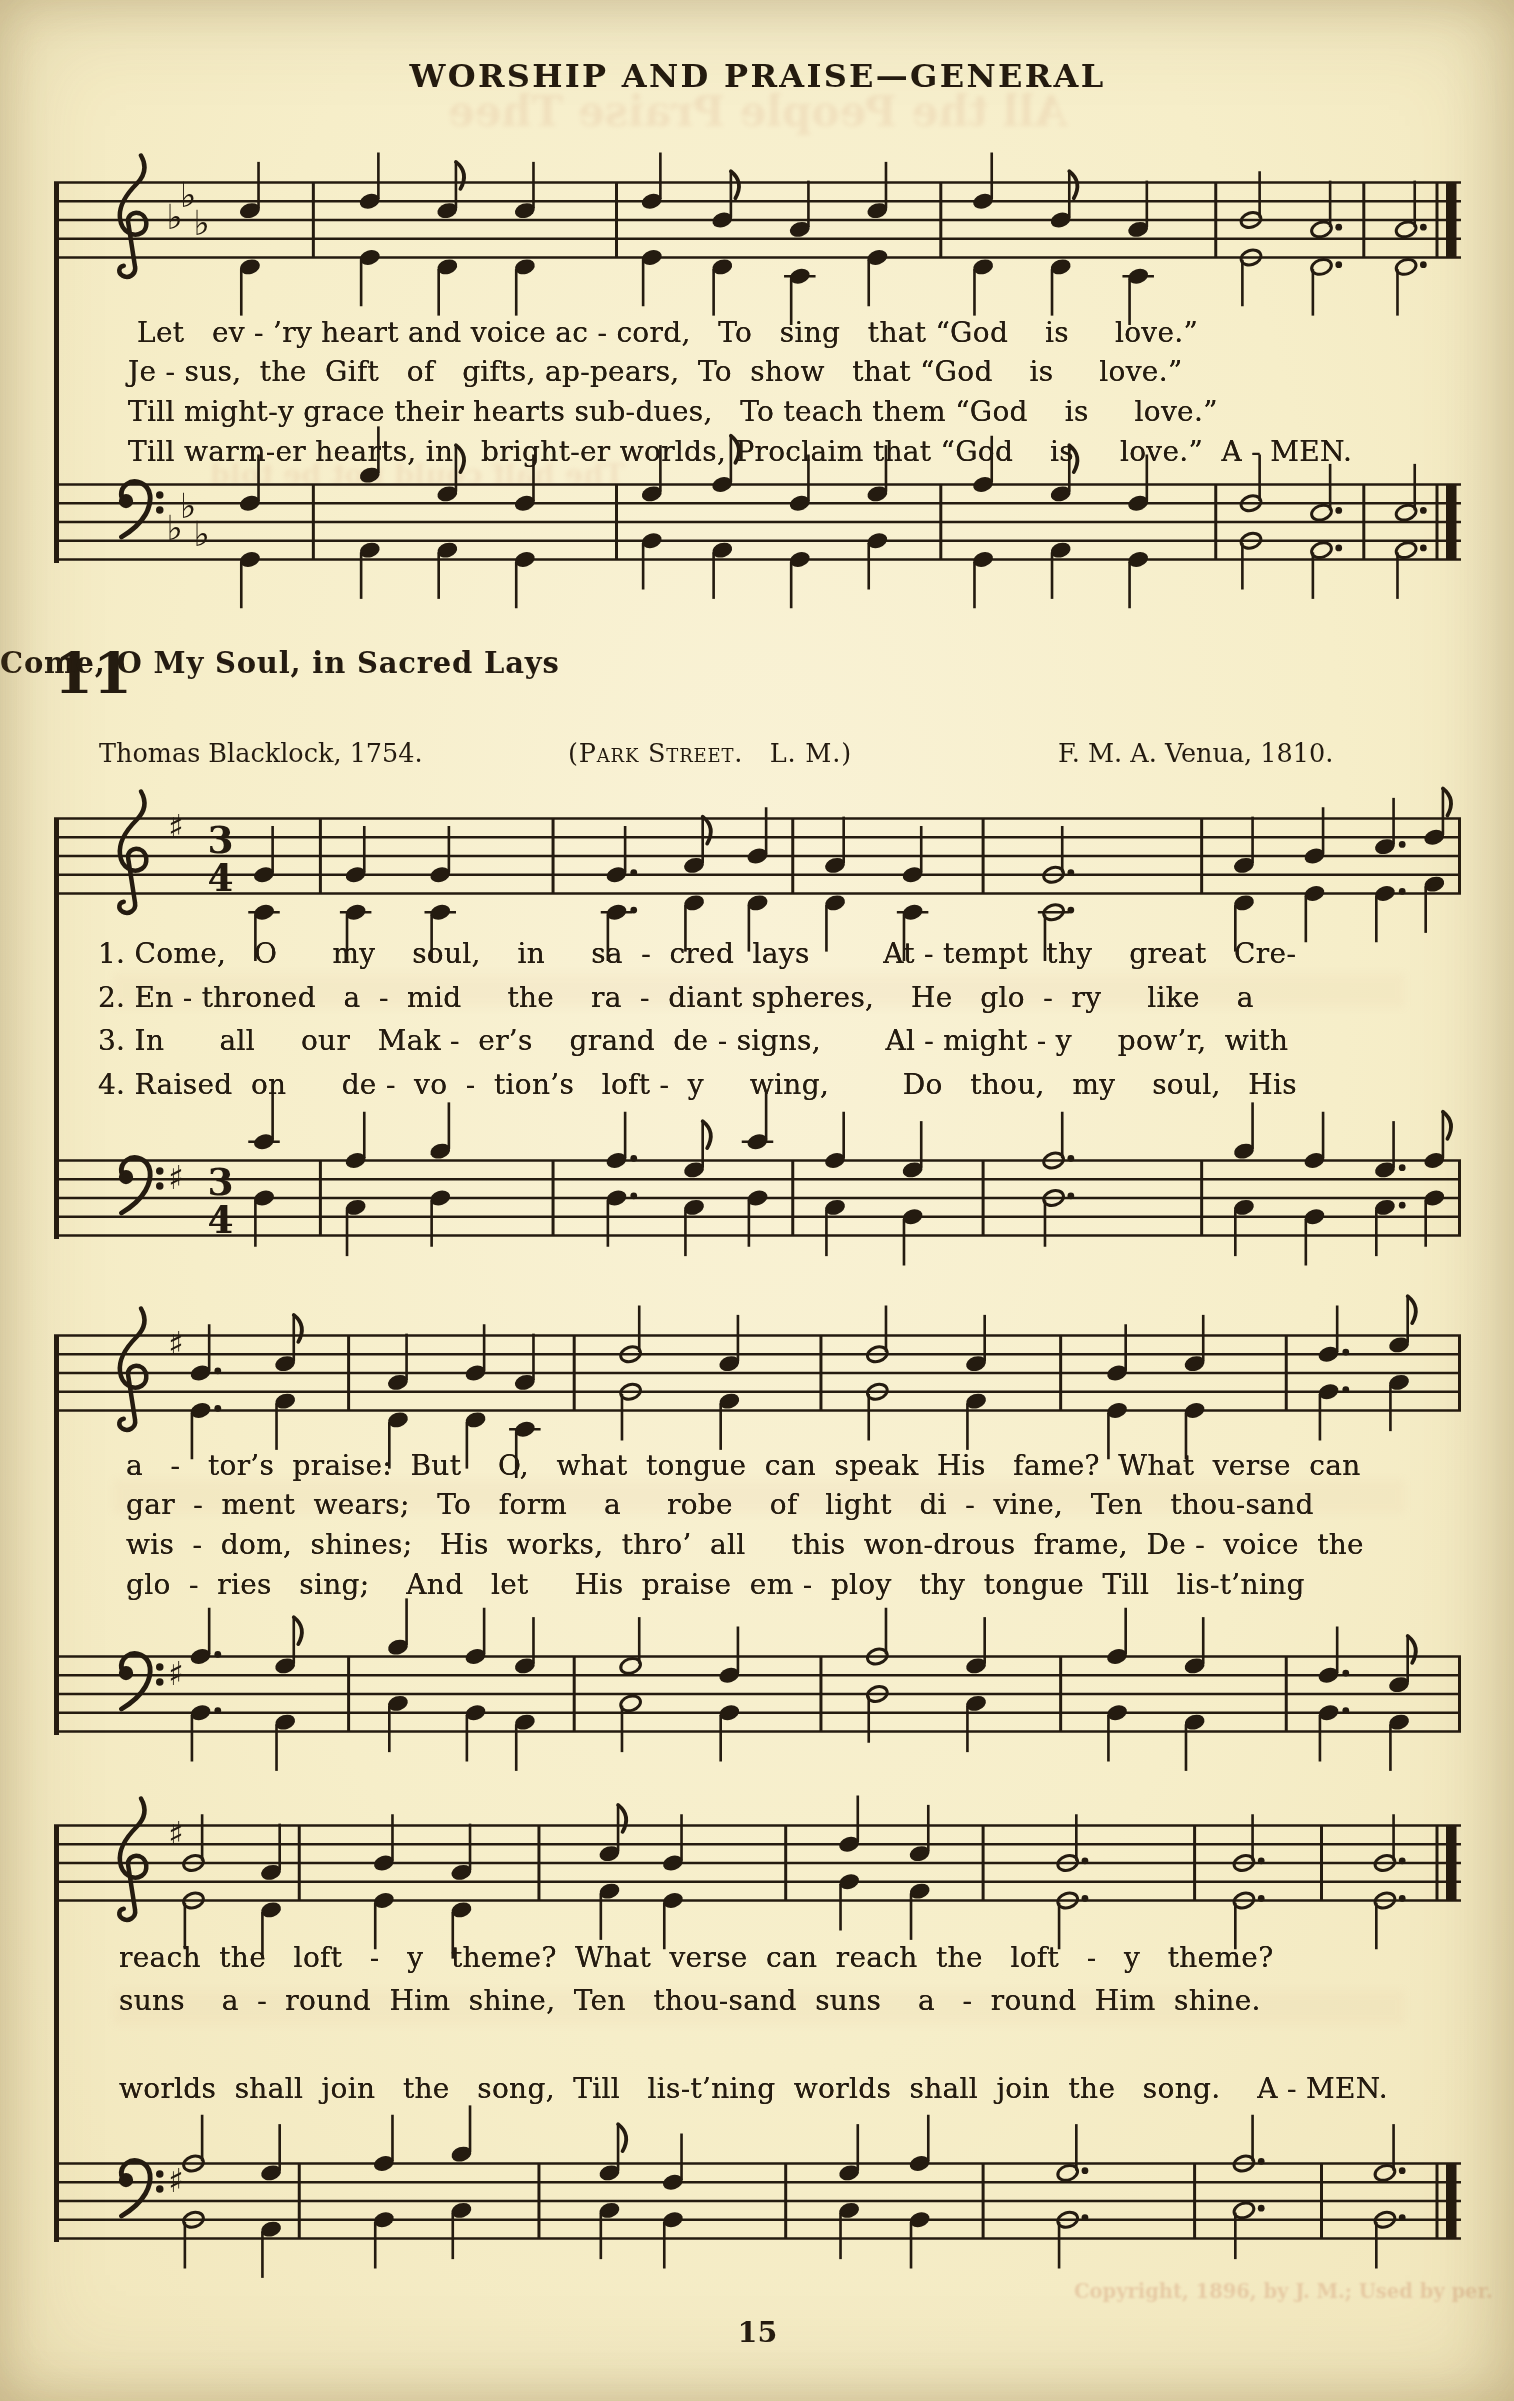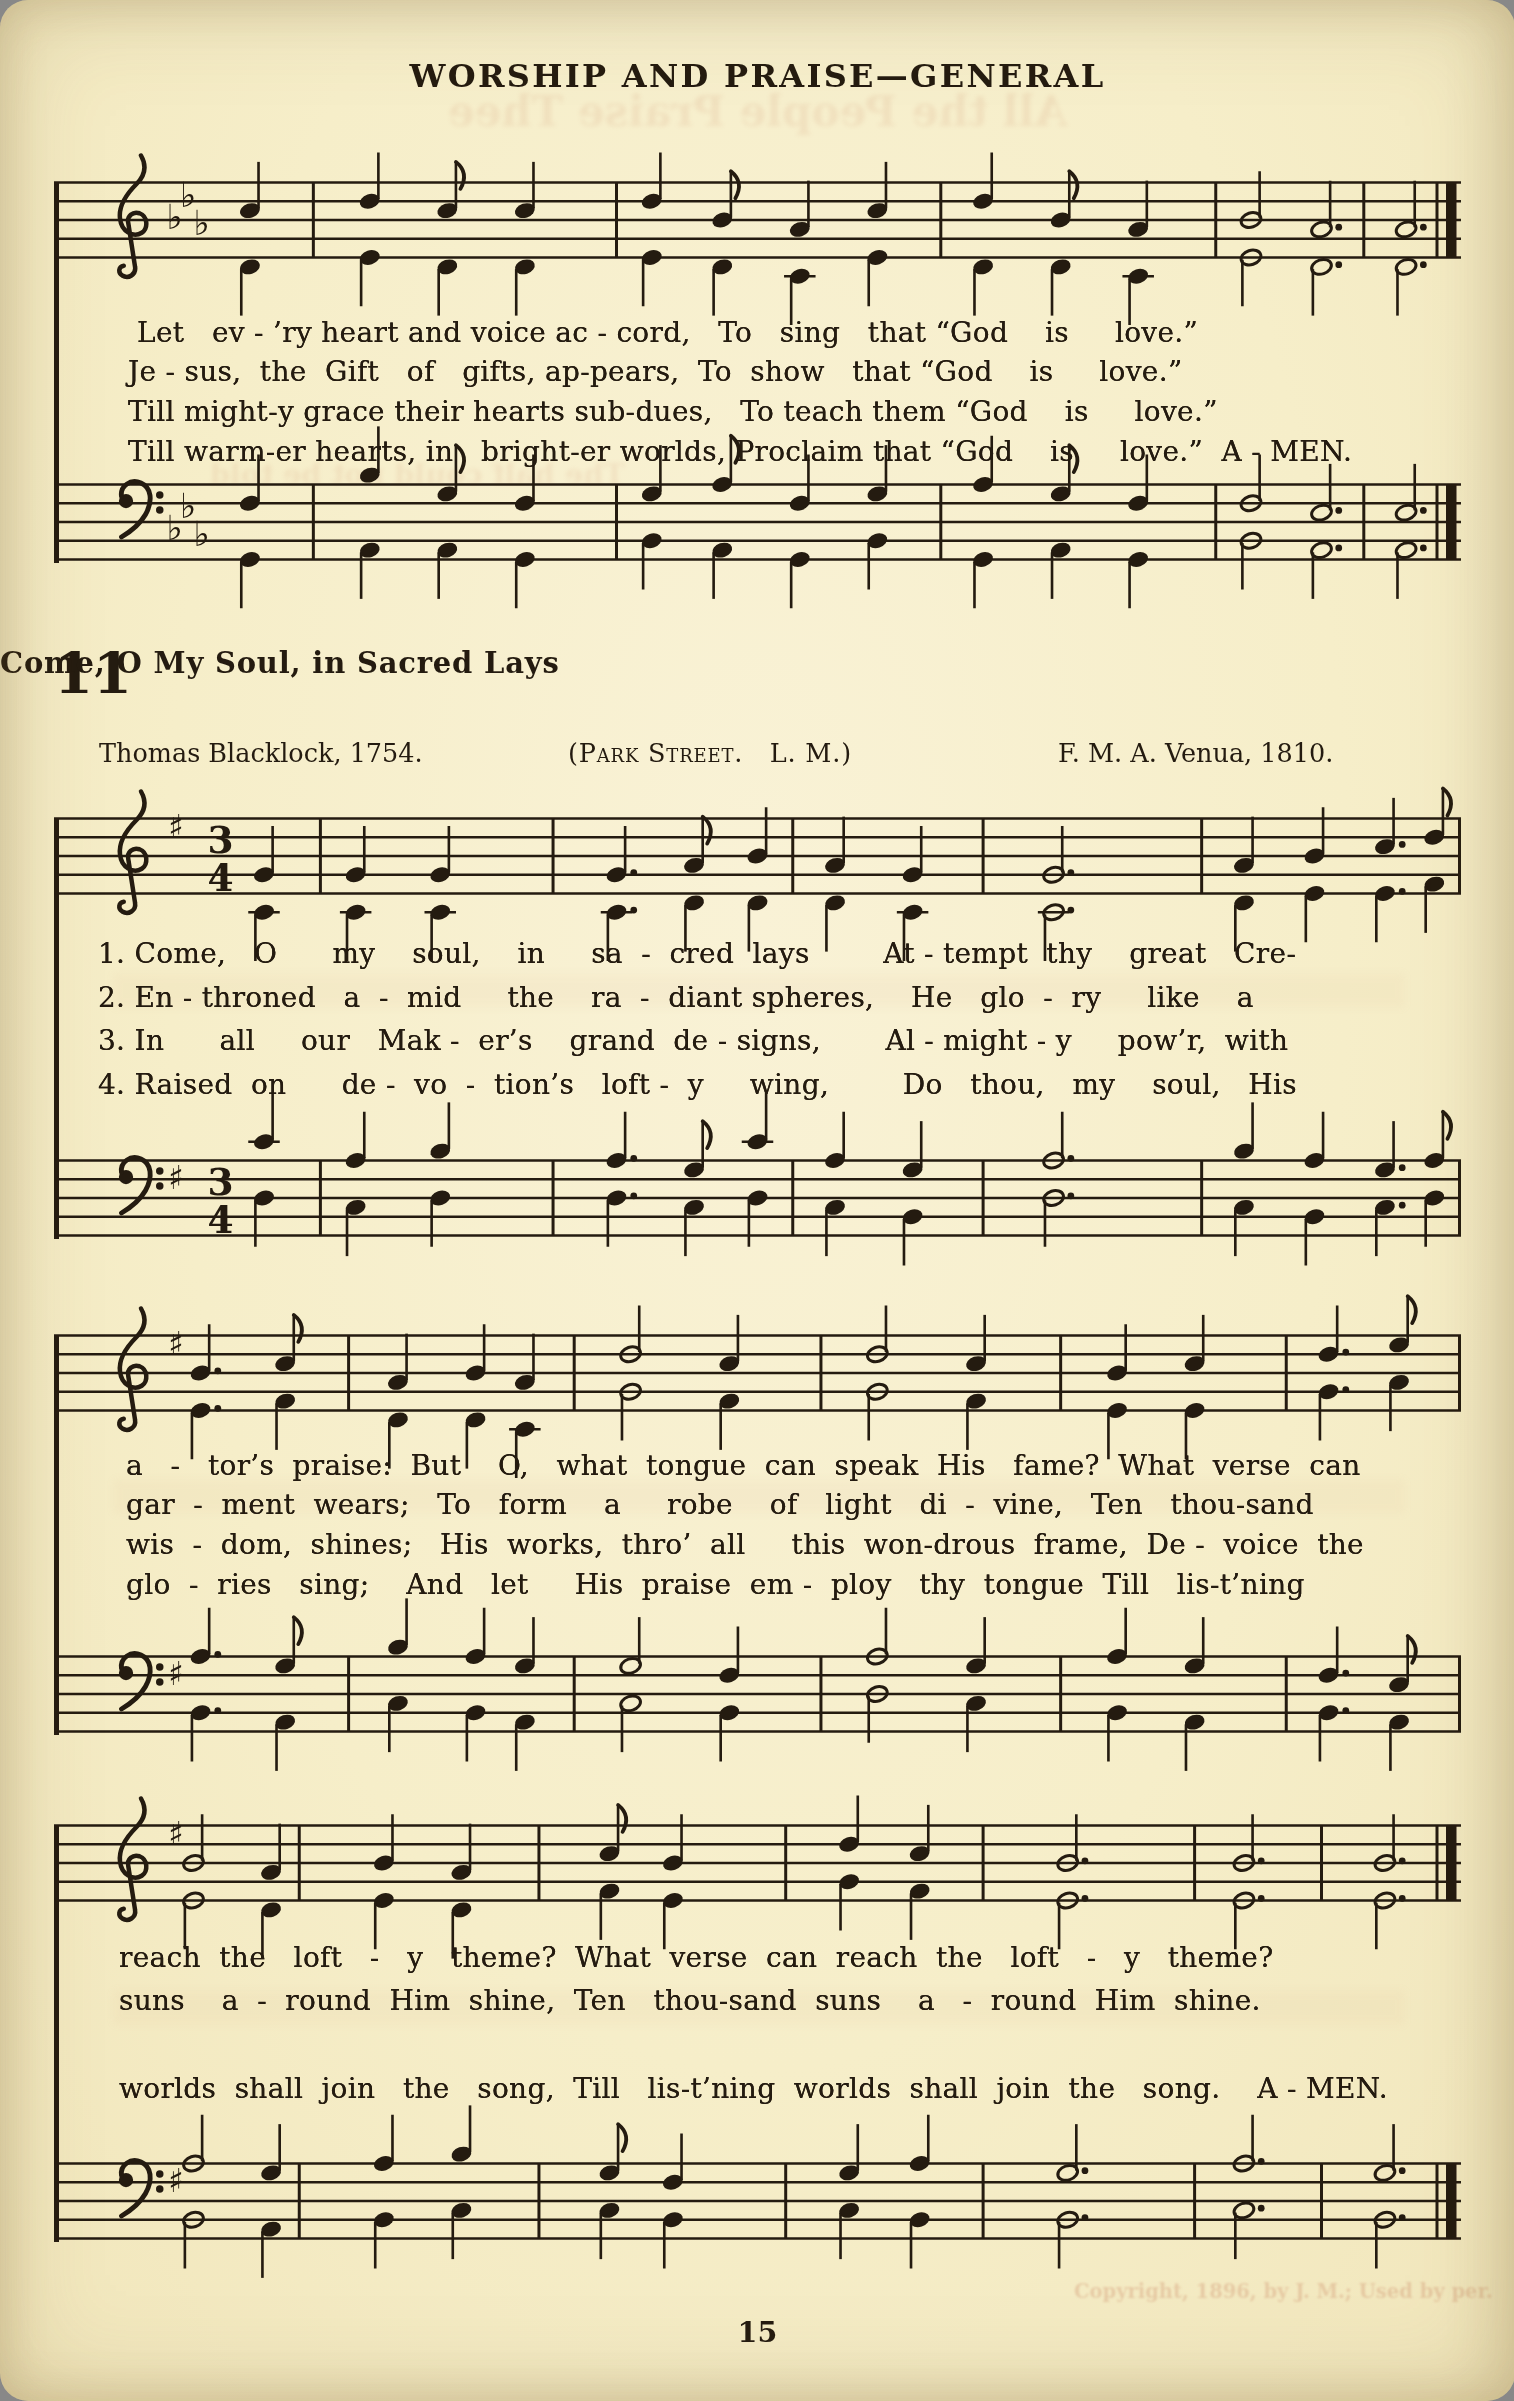--- a/index.html
+++ b/index.html
@@ -1,19 +1,19 @@
 <!DOCTYPE html>
 <html style="font-size:12px"><head>
 <meta charset="utf-8">
 <style>
   html,body{margin:0;padding:0;background:#888;}
   .page{
     position:relative;width:1515px;height:2401px;overflow:hidden;
     background:radial-gradient(ellipse at 50% 38%, #f9f2d6 0%, #f6eec9 55%, #f1e6bb 100%);
-    font-family:"DejaVu Serif", serif; color:#241b10;border-radius:28px;
+    font-family:"DejaVu Serif", serif; color:#241b10;
   }
   .page::after{content:"";position:absolute;inset:0;pointer-events:none;
     box-shadow:inset 0 0 105px rgba(120,90,40,.22), inset -19.5px 0 53px rgba(120,90,40,.14), inset 13.5px 0 38px rgba(120,90,40,.10);}
   .running-head{position:absolute;top:57px;left:0;width:100%;text-align:center;
     font-size:32px;font-weight:700;letter-spacing:2.3px;}
   .lyric{position:absolute;font-size:28px;white-space:pre;letter-spacing:0.3px;
     text-shadow:0 0 0.5px #241b10;}
   .hymn-number{position:absolute;left:54px;top:640px;font-size:56px;font-weight:700;}
   .hymn-title{position:absolute;top:646px;left:0;width:100%;text-align:left;
     font-size:29px;font-weight:700;letter-spacing:0.8px;}

